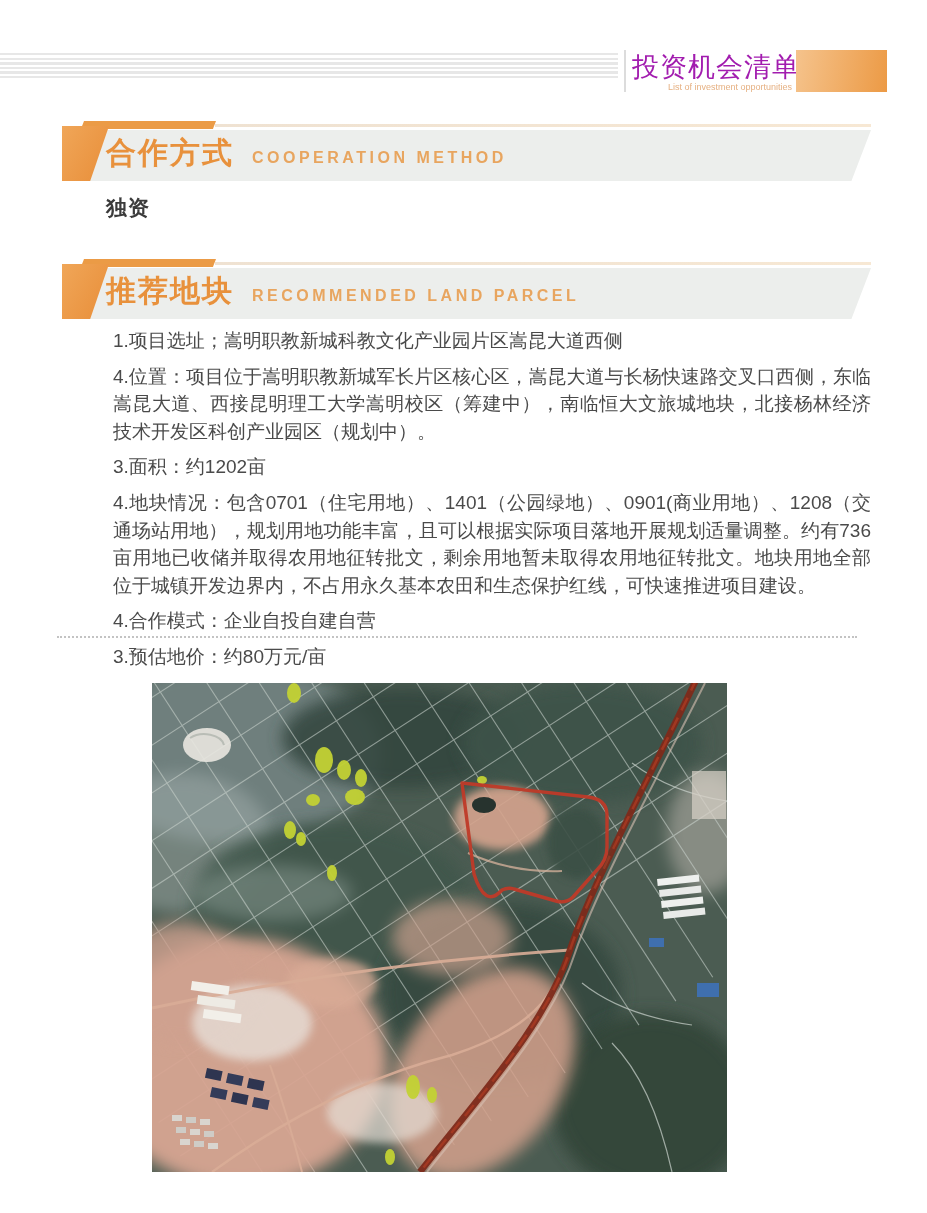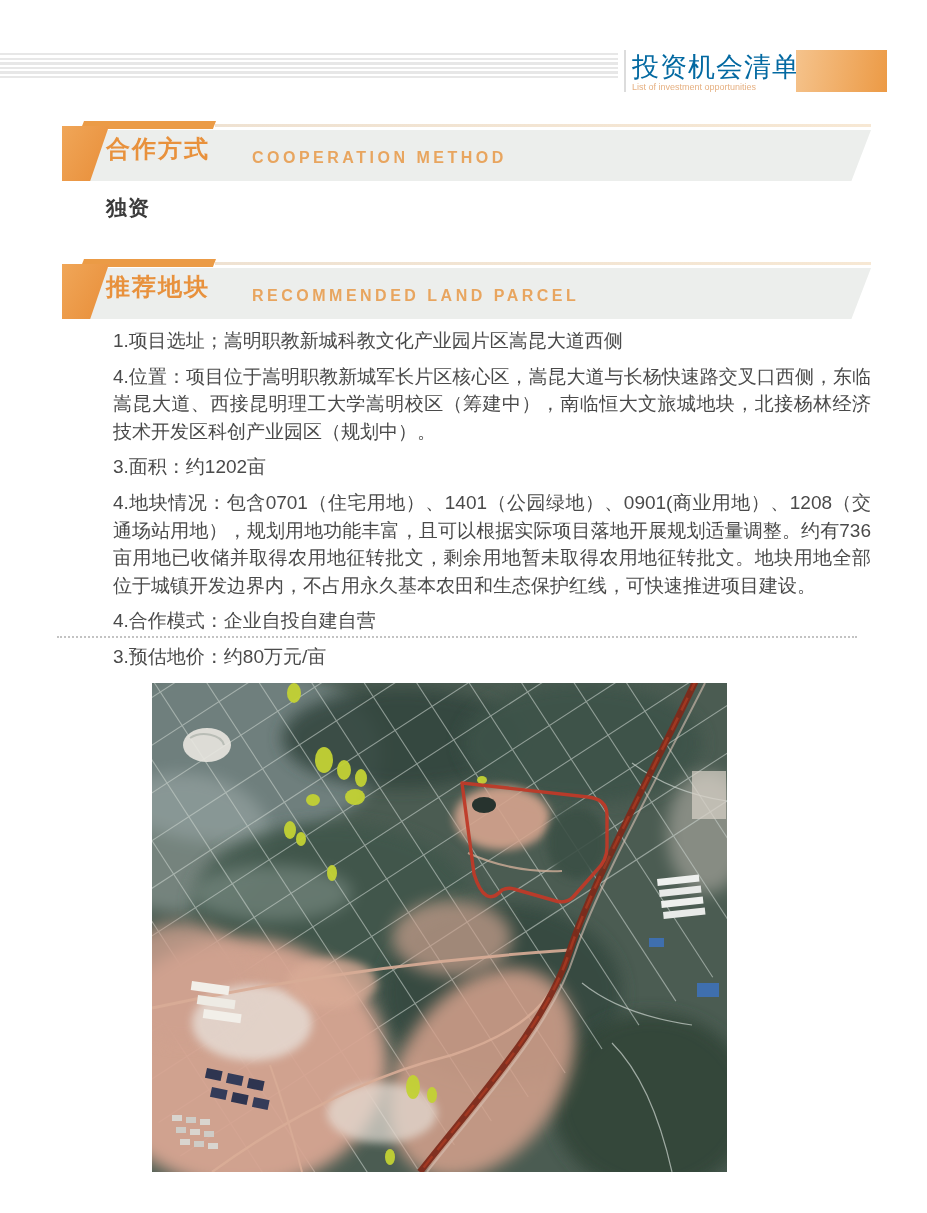--- a/index.html
+++ b/index.html
@@ -9,42 +9,42 @@
     font-family:"Liberation Sans", sans-serif;
   }
   
   .stripes {
     position:absolute; left:0; top:53px; width:618px; height:27px;
     background:repeating-linear-gradient(#e7e7e7 0 2.4px, #ffffff 2.4px 4.6px);
   }
   .vline { position:absolute; left:624px; top:50px; width:2px; height:42px; background:#dcdcdc; }
   .page-title {
     position:absolute; left:632px; top:49px; width:160px;
-    font-size:27px; color:#0369a1; letter-spacing:1px; white-space:nowrap;
+    font-size:27px; color:#a21caf; letter-spacing:1px; white-space:nowrap;
   }
   .page-subtitle {
-    position:absolute; left:632px; top:82px; width:160px; text-align:left;
+    position:absolute; left:632px; top:82px; width:160px; text-align:right;
     font-size:9px; color:#e6b183;
   }
   .accent-block {
     position:absolute; left:796px; top:50px; width:91px; height:42px;
     background:linear-gradient(100deg,#f5c38c 0%, #ec9a45 100%);
   }
   
   .section-header { position:absolute; left:0; width:927px; height:64px; }
   .sh-line { position:absolute; left:215px; top:3px; width:656px; height:3px;
     background:linear-gradient(90deg,#efe2d2,#f7e8d4); }
   .sh-bar { position:absolute; left:84px; top:0; width:132px; height:8px;
     background:#eb9b46; transform:skewX(-21deg); transform-origin:0 0; }
   .sh-band { position:absolute; left:99px; top:9px; width:772px; height:51px;
     background:#eceeec; transform:skewX(-21deg); transform-origin:0 0; }
   .sh-chip { position:absolute; left:62px; top:5px; width:47px; height:55px;
     background:linear-gradient(120deg,#f0a658,#e88e39);
     clip-path:polygon(0 0,100% 0,60% 100%,0 100%); }
-  .sh-zh { position:absolute; left:106px; top:12px; font-size:24px; font-weight:700;
+  .sh-zh { position:absolute; left:106px; top:12px; font-size:30px; font-weight:700;
     color:#e8913c; letter-spacing:2px; white-space:nowrap; }
   .sh-en { position:absolute; left:252px; top:28px; font-size:16px; font-weight:700;
     color:#e8a55f; letter-spacing:3.5px; white-space:nowrap; }
   .sec1 { top:121px; }
   .sec2 { top:259px; }
   
   .sole-investment {
     position:absolute; left:106px; top:194px;
     font-size:21px; font-weight:700; color:#3b3b3b; letter-spacing:1px;text-align:center;
   }

